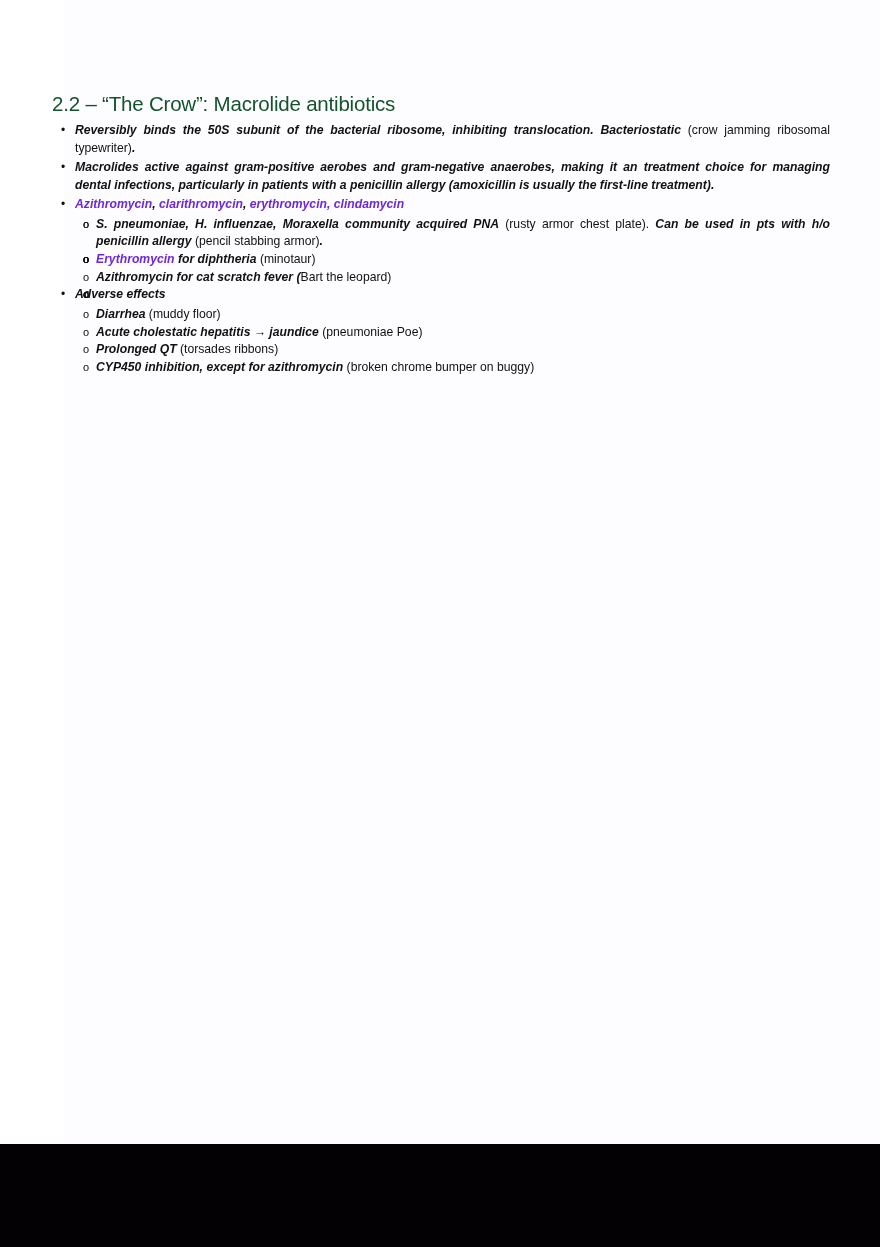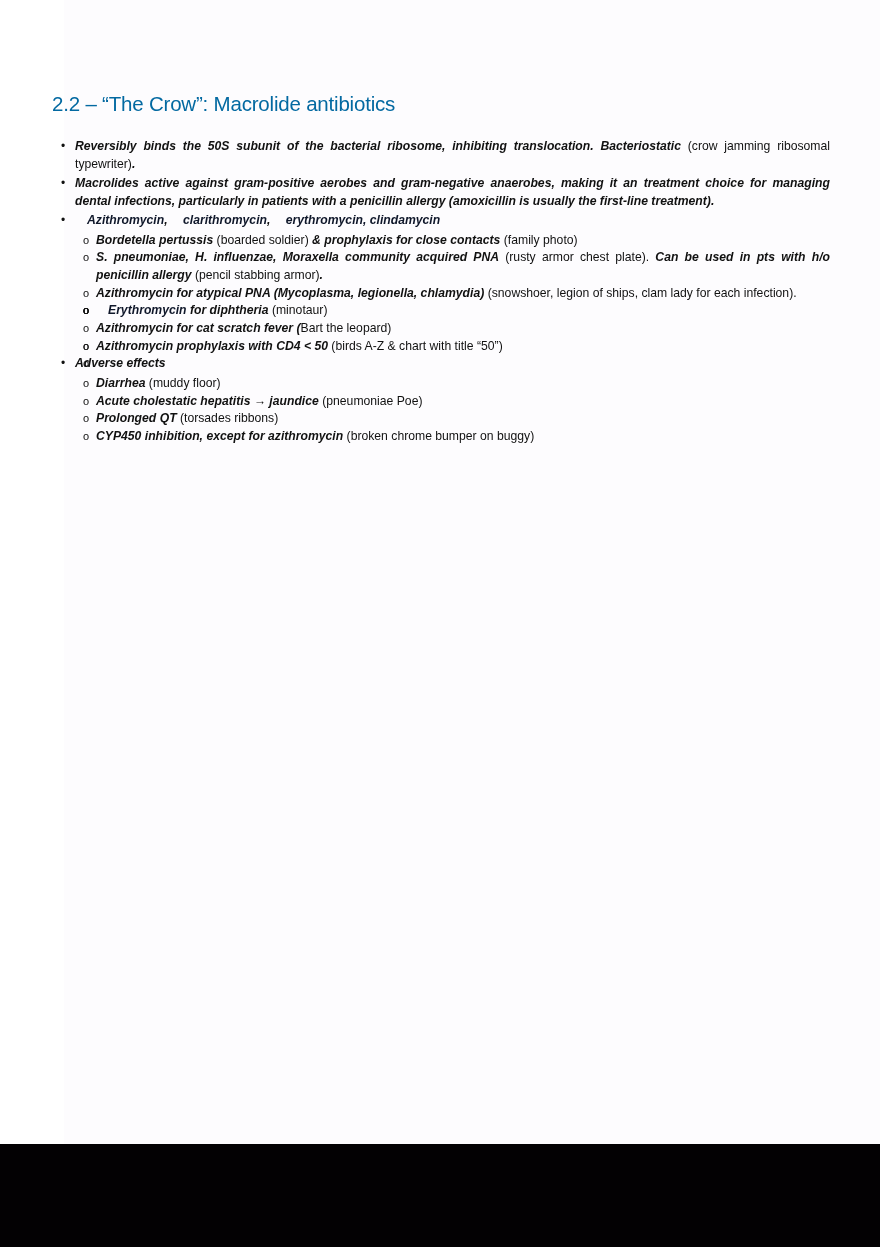--- a/index.html
+++ b/index.html
@@ -42,22 +42,22 @@
     .content {
       position: absolute;
       left: 52px;
       top: 90px;
       width: 778px;
     }
     .heading {
       font-family: "Liberation Sans", "DejaVu Sans", sans-serif;
       font-size: 20.5px;
       font-weight: normal;
-      color: #0369a1;
-      margin: 0 0 20px 0;
+      color: #14532d;
+      margin: 0 0 4px 0;
       height: 28px;
       line-height: 28px;
       letter-spacing: -0.2px;
     }
     .list {
       list-style: none;
       margin: 0;
       padding: 0;
     }
     .l1 {
@@ -83,43 +83,43 @@
       margin-bottom: 0;
     }
     .l2 > .bullet {
       position: absolute;
       left: 31px;
       top: 0;
       font-size: 11px;
     }
     .run.b { font-weight: bold; font-style: italic; }
     .run.i { font-style: italic; }
-    .run.g { color: #0f172a; margin-left: 12px; }
+    .run.g { color: #6d28d9; }
   </style>
 </head>
 <body>
 
 <div class="page">
   <div class="page-tint"></div>
   <div class="content">
     <h2 class="heading">2.2 – “The Crow”: Macrolide antibiotics</h2>
     <ul class="list" id="bullet-list">
         <li class="l1"><span class="bullet">•</span><span class="l1-text"><span class="run b">Reversibly binds the 50S subunit of the bacterial ribosome, inhibiting translocation. Bacteriostatic</span><span class="run"> (crow jamming ribosomal typewriter)</span><span class="run b">.</span></span></li>
         <li class="l1"><span class="bullet">•</span><span class="l1-text"><span class="run b">Macrolides active against gram-positive aerobes and gram-negative anaerobes, making it an treatment choice for managing dental infections, particularly in patients with a penicillin allergy (amoxicillin is usually the first-line treatment).</span></span></li>
         <li class="l1"><span class="bullet">•</span><span class="l1-text"><span class="run b g">Azithromycin</span><span class="run b">, </span><span class="run b g">clarithromycin</span><span class="run b">, </span><span class="run b g">erythromycin, clindamycin</span></span></li>
-        <li class="l2"><span class="bullet">o</span><span class="l2-text"><span class="run b i">Bordetella pertussis</span><span class="run"> (boarded soldier) </span><span class="run b">&amp; prophylaxis for close contacts</span><span class="run"> (family photo)</span></span></li>
+        <li class="l2"><span class="bullet">o</span></li>
         <li class="l2"><span class="bullet">o</span><span class="l2-text"><span class="run b i">S. pneumoniae</span><span class="run b">, </span><span class="run b i">H. influenzae</span><span class="run b">, </span><span class="run b i">Moraxella</span><span class="run b"> community acquired PNA</span><span class="run"> (rusty armor chest plate). </span><span class="run b">Can be used in pts with h/o penicillin allergy</span><span class="run"> (pencil stabbing armor)</span><span class="run b">.</span></span></li>
-        <li class="l2"><span class="bullet">o</span><span class="l2-text"><span class="run b">Azithromycin for atypical PNA (Mycoplasma, legionella, chlamydia)</span><span class="run"> (snowshoer, legion of ships, clam lady for each infection).</span></span></li>
+        <li class="l2"><span class="bullet">o</span></li>
         <li class="l2"><span class="bullet">o</span></li>
         <li class="l2"><span class="bullet">o</span></li>
         <li class="l2"><span class="bullet">o</span></li>
         <li class="l2"><span class="bullet">o</span><span class="l2-text"><span class="run b g">Erythromycin</span><span class="run b"> for diphtheria</span><span class="run"> (minotaur)</span></span></li>
         <li class="l2"><span class="bullet">o</span><span class="l2-text"><span class="run b">Azithromycin for cat scratch fever (</span><span class="run">Bart the leopard)</span></span></li>
         <li class="l2"><span class="bullet">o</span></li>
-        <li class="l2"><span class="bullet">o</span><span class="l2-text"><span class="run b">Azithromycin prophylaxis with CD4 &lt; 50</span><span class="run"> (birds A-Z &amp; chart with title “50”)</span></span></li>
+        <li class="l2"><span class="bullet">o</span></li>
         <li class="l2"><span class="bullet">o</span></li>
         <li class="l1"><span class="bullet">•</span><span class="l1-text"><span class="run b">Adverse effects</span></span></li>
         <li class="l2"><span class="bullet">o</span><span class="l2-text"><span class="run b">Diarrhea</span><span class="run"> (muddy floor)</span></span></li>
         <li class="l2"><span class="bullet">o</span><span class="l2-text"><span class="run b">Acute cholestatic hepatitis → jaundice</span><span class="run"> (pneumoniae Poe)</span></span></li>
         <li class="l2"><span class="bullet">o</span><span class="l2-text"><span class="run b">Prolonged QT</span><span class="run"> (torsades ribbons)</span></span></li>
         <li class="l2"><span class="bullet">o</span><span class="l2-text"><span class="run b">CYP450 inhibition, except for azithromycin</span><span class="run"> (broken chrome bumper on buggy)</span></span></li>
       </ul>
   </div>
 </div>
 <div class="bottom-bar"></div>

